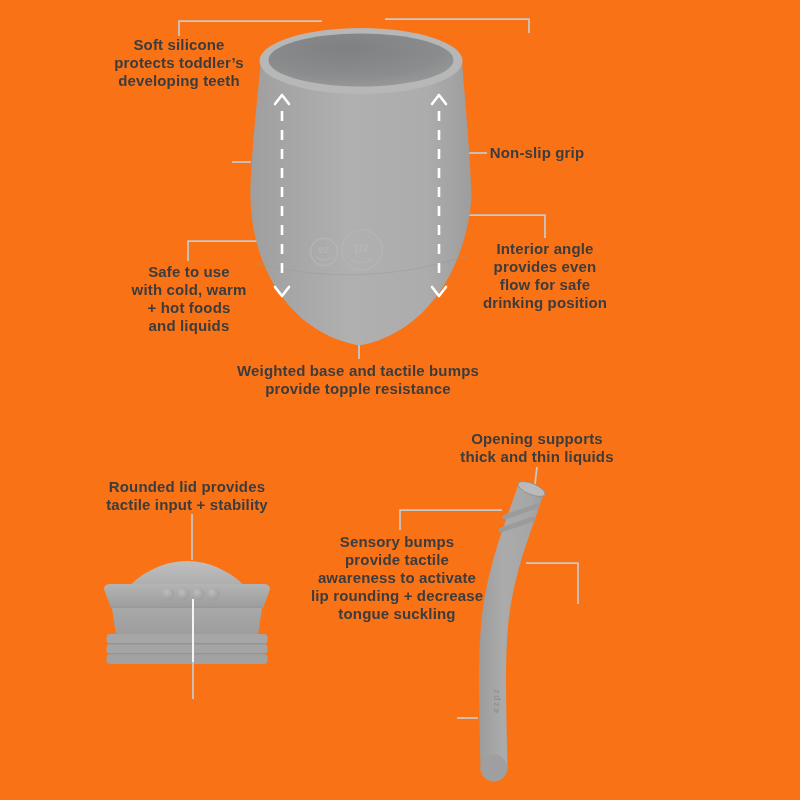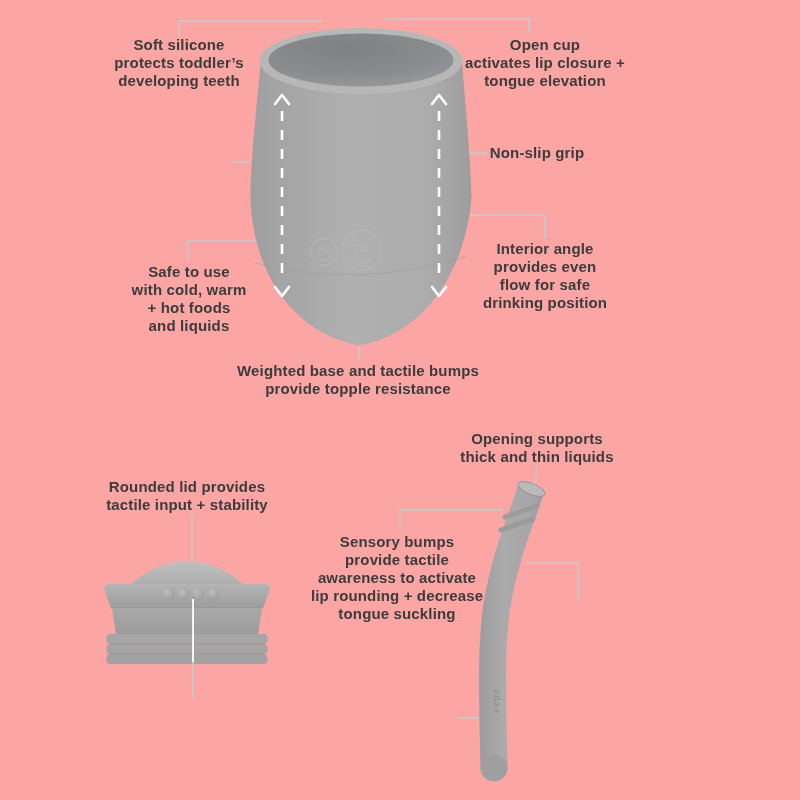--- a/index.html
+++ b/index.html
@@ -1,17 +1,17 @@
 <!DOCTYPE html>
 <html style="--text: #3c3c3c; --leader: #c8c8c8; --arrow: #ffffff;"><head>
 <meta charset="utf-8">
 <style>
   html,body{margin:0;padding:0;background:#ffffff;}
   .canvas{
-    position:relative;width:800px;height:800px;background:#fca5a5;overflow:hidden;
+    position:relative;width:800px;height:800px;background:#f97316;overflow:hidden;
     font-family:"Liberation Sans", sans-serif;
   }
   .canvas svg{position:absolute;left:0;top:0;}
   .label{
     position:absolute;
     transform:translateX(-50%);
     text-align:center;
     white-space:pre-line;
     font-size:15px;
     line-height:18px;
@@ -144,23 +144,20 @@
         <path d="M 505 517 L 537 506"></path>
         <path d="M 501 530 L 533 519"></path>
       </g>
       <text transform="translate(499 713) rotate(-90)" font-size="9" letter-spacing="1.5" fill="#8e8e8e" opacity="0.8" font-weight="700">ezpz</text>
     </g>
   </svg>
 
   <div class="label" style="left:179px;top:36px">Soft silicone
 protects toddler’s
 developing teeth</div>
-  <div class="label" style="left:545px;top:36px">Open cup
-activates lip closure +
-tongue elevation</div>
   <div class="label" style="left:537px;top:144px">Non-slip grip</div>
   <div class="label" style="left:189px;top:263px">Safe to use
 with cold, warm
 + hot foods
 and liquids</div>
   <div class="label" style="left:545px;top:240px">Interior angle
 provides even
 flow for safe
 drinking position</div>
   <div class="label" style="left:358px;top:362px">Weighted base and tactile bumps

